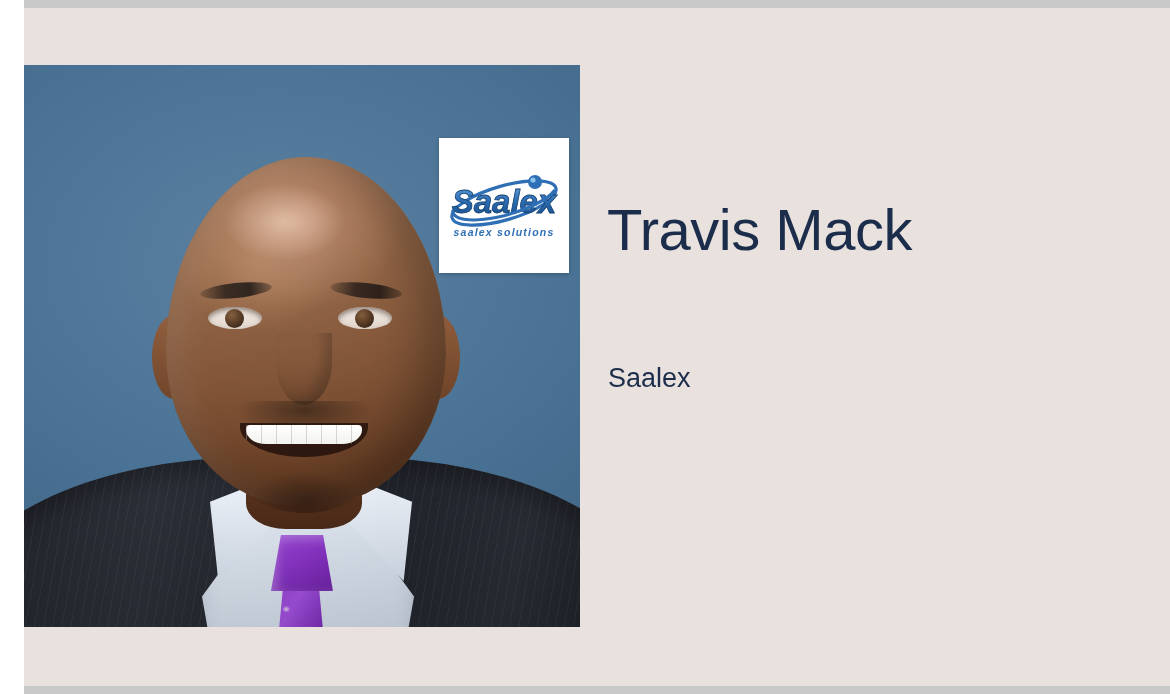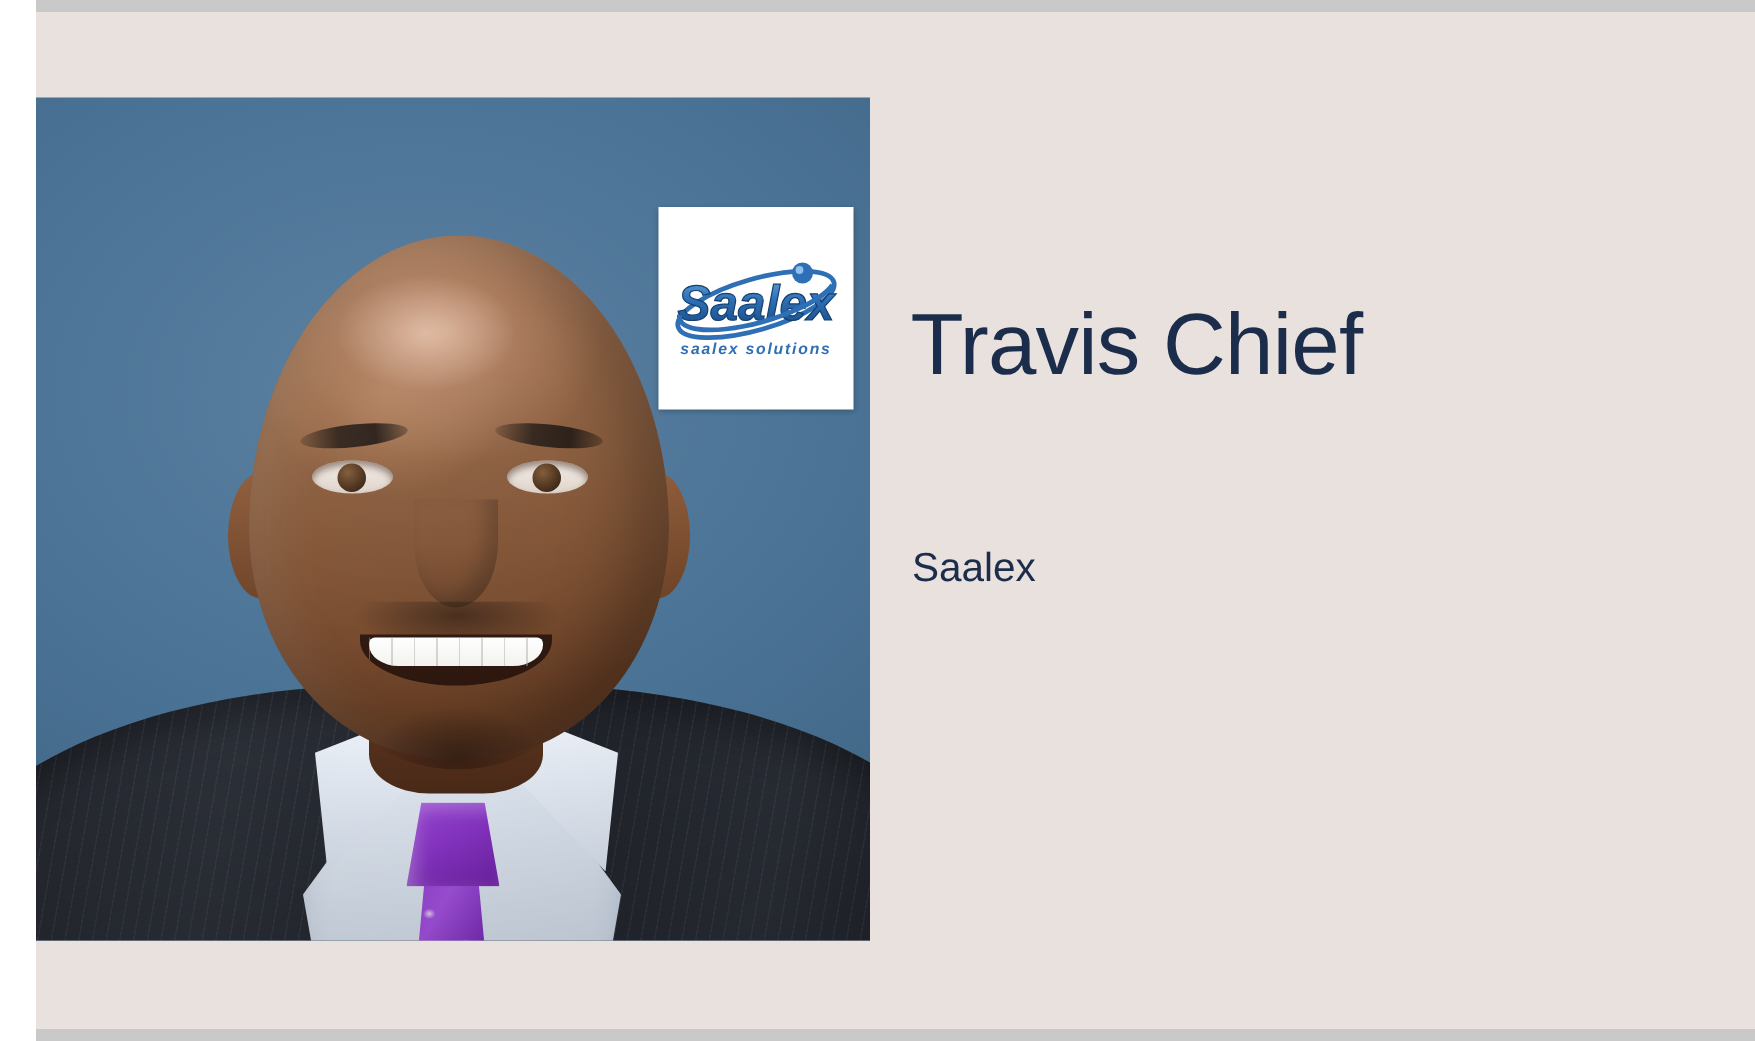--- a/index.html
+++ b/index.html
@@ -398,18 +398,18 @@
         <path d="M 10 47 A 54 17 -16 0 0 112 27" fill="none" stroke="#2f6fb5" stroke-width="3.2"></path>
 
         <circle cx="92" cy="19" r="7" fill="#2f6fb5"></circle>
         <circle cx="90" cy="17" r="2.6" fill="#8cc2ee"></circle>
 
         <text x="61" y="73" text-anchor="middle" font-family="Liberation Sans, sans-serif" font-size="10.5" font-weight="bold" font-style="italic" letter-spacing="1.2" fill="#2f6fb5">saalex solutions</text>
       </svg>
     </div>
   </div>
 
-  <h1 id="name">Travis Chief</h1>
+  <h1 id="name">Travis Mack</h1>
   <p id="company">Saalex</p>
 
 
   <div id="chrome-bottom" class="chrome-bar"></div>
 </div>
 
 </body></html>

